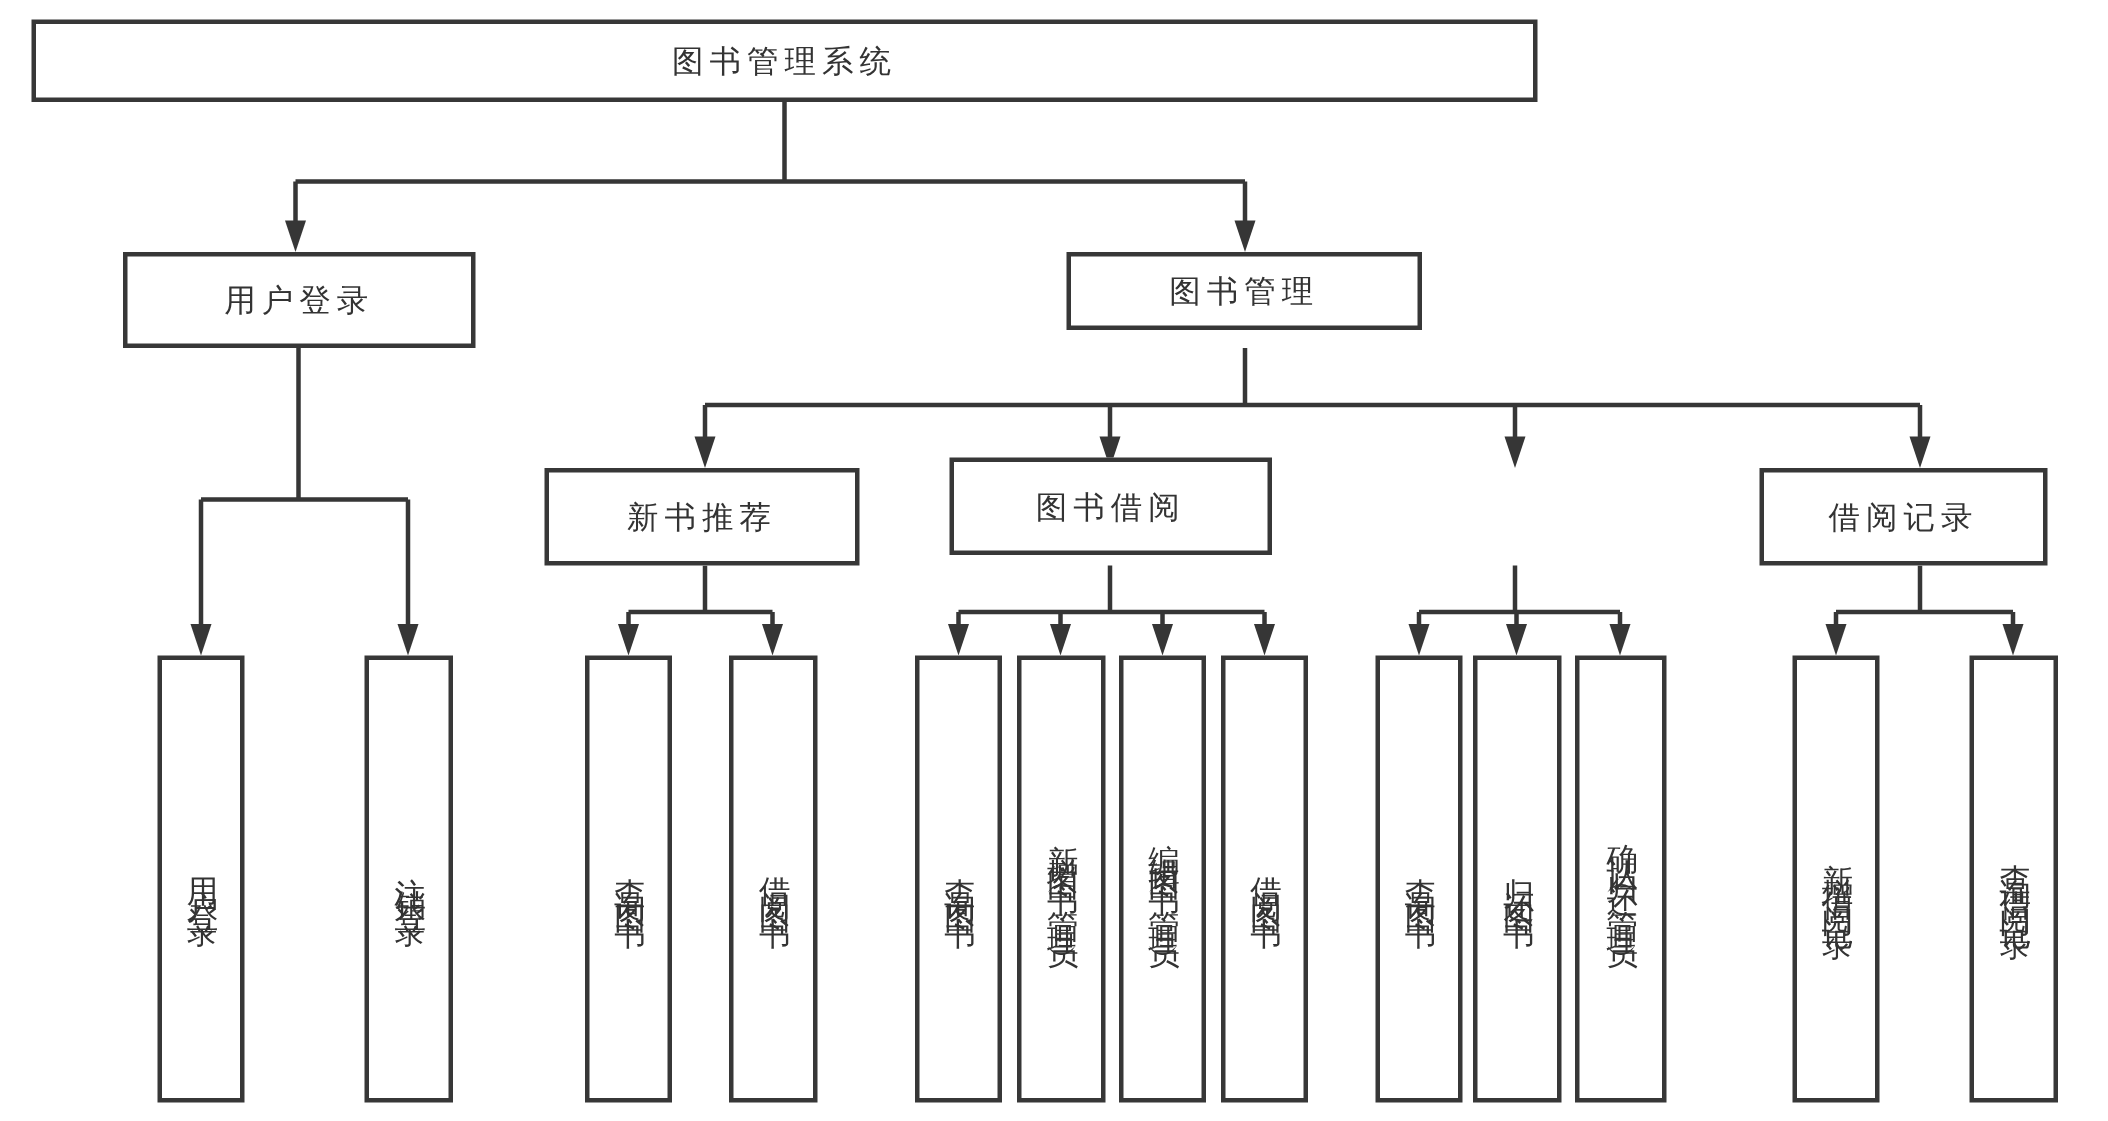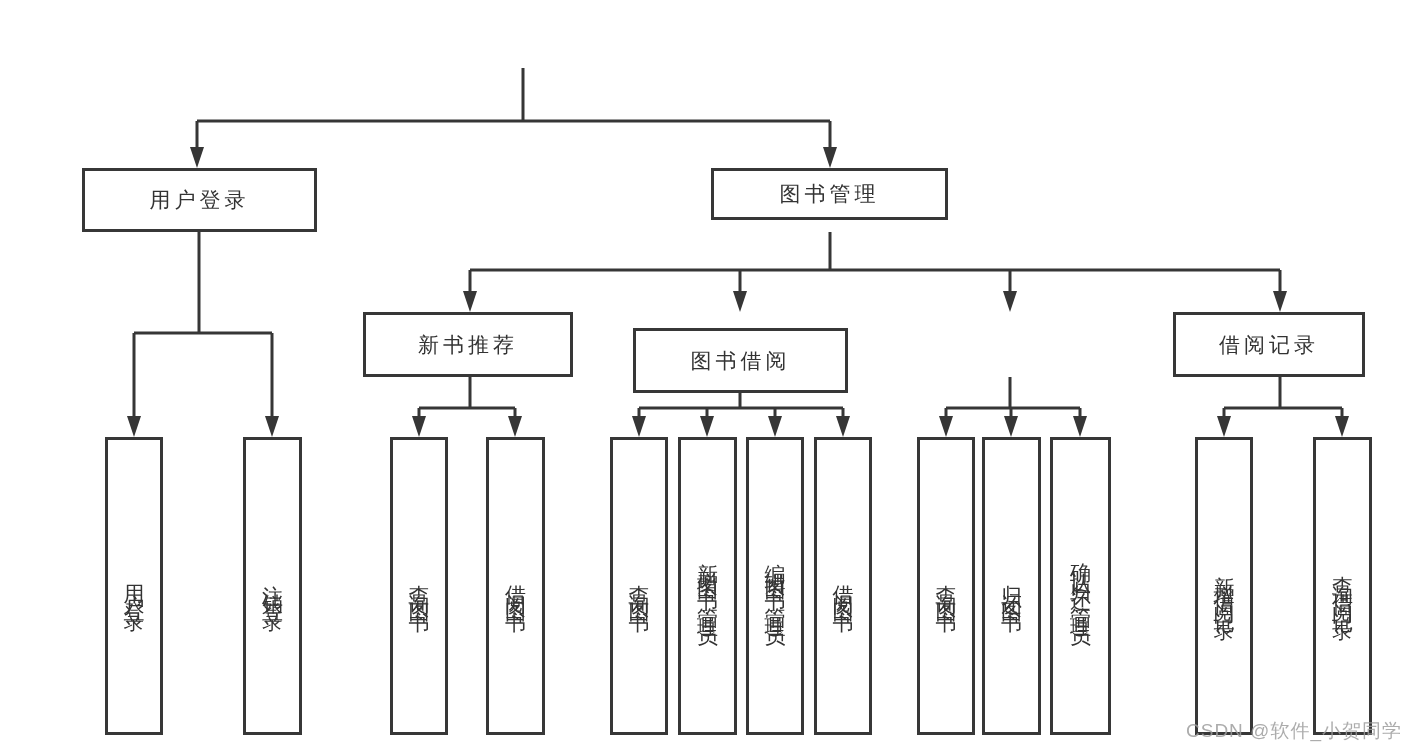--- a/index.html
+++ b/index.html
@@ -94,26 +94,27 @@
       <polygon points="768,416 782,416 775,437"></polygon>
       <polygon points="836,416 850,416 843,437"></polygon>
       <polygon points="939,416 953,416 946,437"></polygon>
       <polygon points="1004,416 1018,416 1011,437"></polygon>
       <polygon points="1073,416 1087,416 1080,437"></polygon>
       <polygon points="1217,416 1231,416 1224,437"></polygon>
       <polygon points="1335,416 1349,416 1342,437"></polygon>
     </g>
   </svg>
 
+  <div class="node h-node" style="left:21px; top:13px; width:1004px; height:55px;">图书管理系统</div>
 
   <div class="node h-node" style="left:82px; top:168px; width:235px; height:64px;">用户登录</div>
   <div class="node h-node" style="left:711px; top:168px; width:237px; height:52px;">图书管理</div>
 
   <div class="node h-node" style="left:363px; top:312px; width:210px; height:65px;">新书推荐</div>
-  <div class="node h-node" style="left:633px; top:328px; width:215px; height:65px;">图书借阅</div>
+  <div class="node h-node" style="left:633px; top:305px; width:215px; height:65px;">图书借阅</div>
   <div class="node h-node" style="left:1173px; top:312px; width:192px; height:65px;">借阅记录</div>
 
   <div class="node v-node" style="left:105px; top:437px; width:58px; height:298px;">
     <span class="v-text">用户登录</span>
   </div>
   <div class="node v-node" style="left:243px; top:437px; width:59px; height:298px;">
     <span class="v-text">注销登录</span>
   </div>
 
   <div class="node v-node" style="left:390px; top:437px; width:58px; height:298px;">
@@ -146,15 +147,14 @@
     <span class="v-text">确认归还（管理员）</span>
   </div>
 
   <div class="node v-node" style="left:1195px; top:437px; width:58px; height:298px;">
     <span class="v-text">新增借阅记录</span>
   </div>
   <div class="node v-node" style="left:1313px; top:437px; width:59px; height:298px;">
     <span class="v-text">查询借阅记录</span>
   </div>
 
-  <div class="watermark">CSDN @软件_小贺同学</div>
 
 </div>
 
 </body></html>

